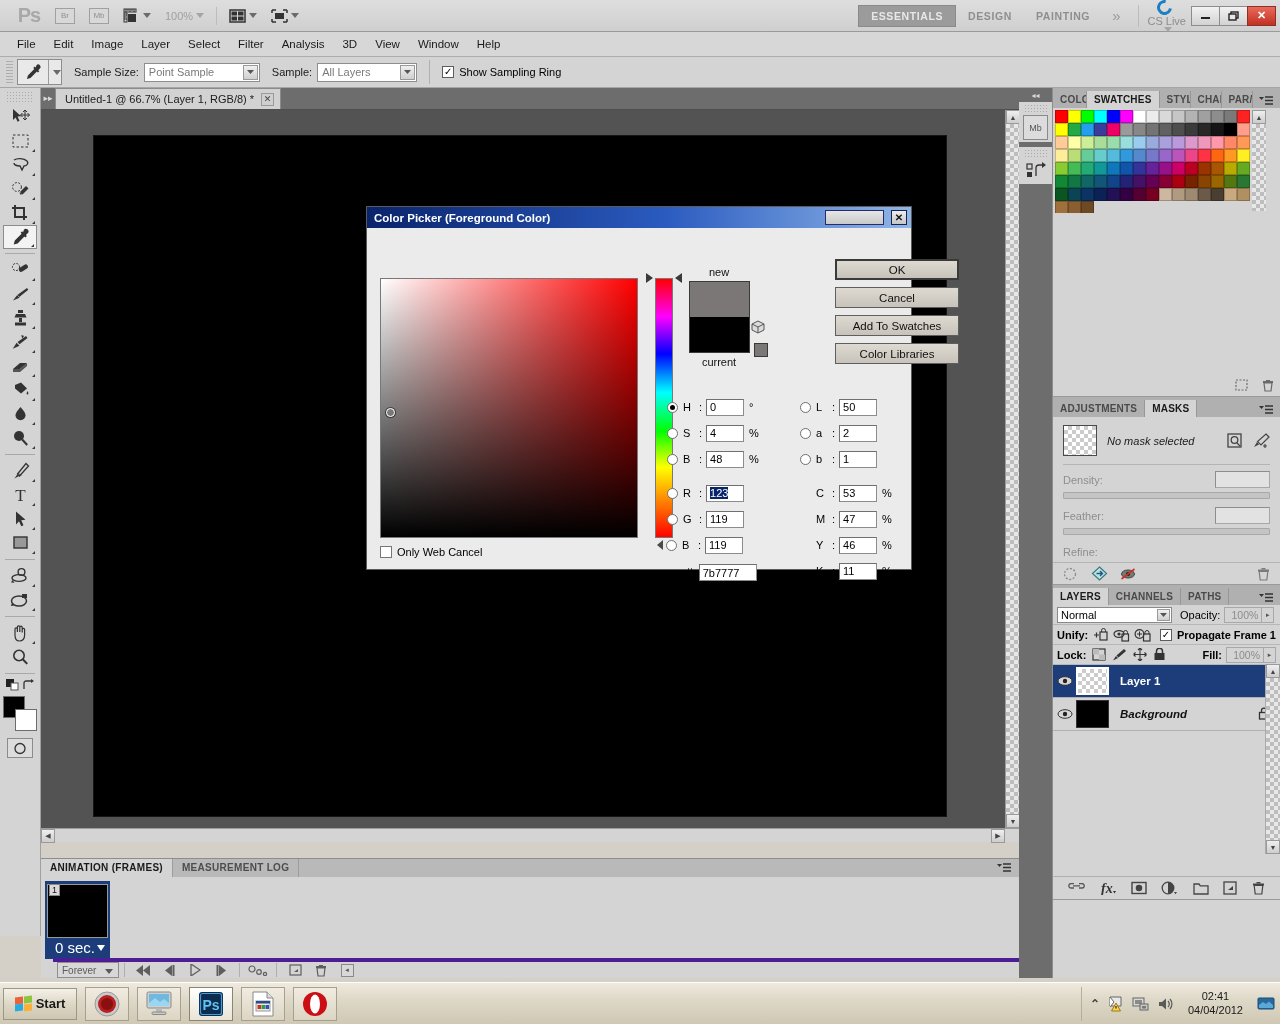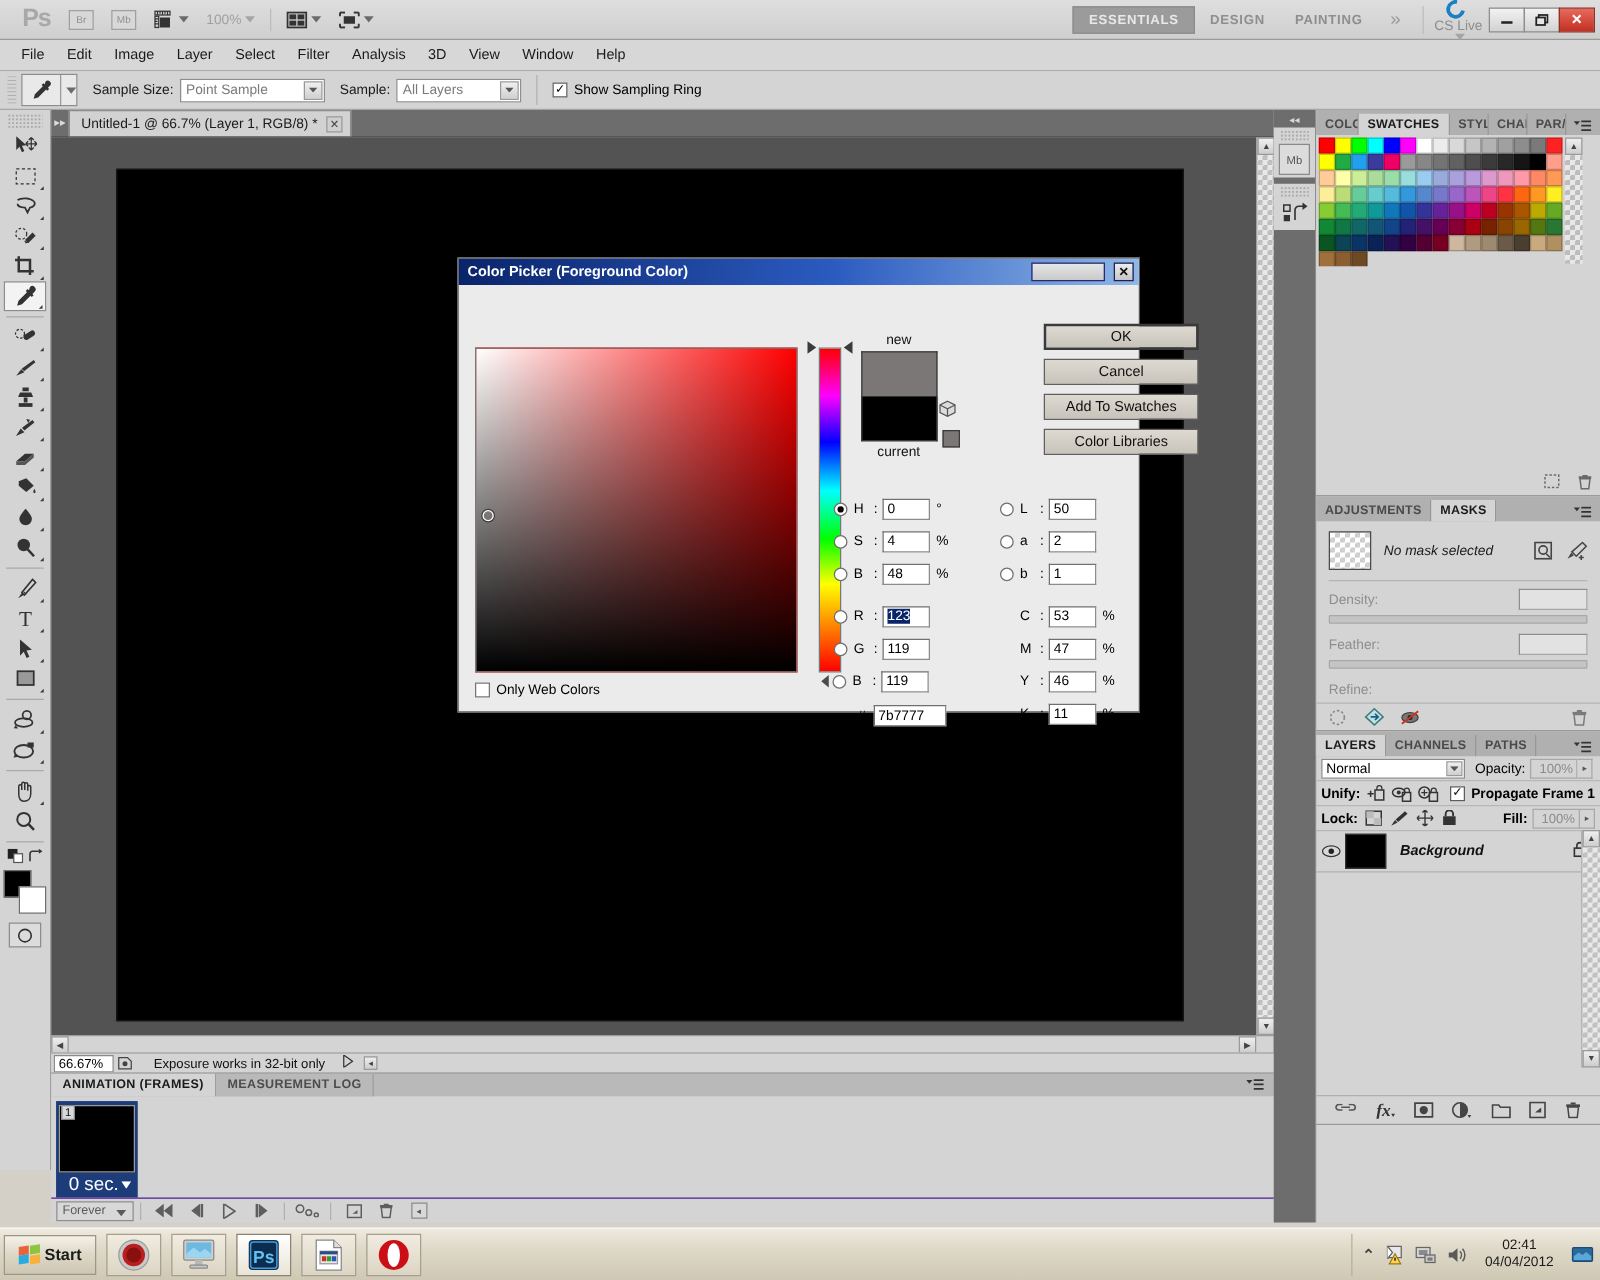--- a/index.html
+++ b/index.html
@@ -197,22 +197,22 @@
   .ptab.active { background:#d4d4d4; color:#1a1a1a; }
   .panel-menu { margin-left:auto; padding:2px 8px; display:flex; align-items:center; }
   .frames { position:absolute; left:4px; top:22px; }
   .frame {
     width:65px; border:2px solid #1d3d7a; background:#1d3d7a; position:relative;
   }
   .frame .thumb { width:61px;height:54px;background:#000;border:1px solid #999; margin:1px auto 0;}
   .frame .num { position:absolute; left:2px; top:1px; background:#d9d9d9; border:1px solid #888;
     font-size:9px; padding:0 2px; color:#111; z-index:2;}
   .frame .dur { color:#fff; font-size:15px; text-align:right; padding:1px 3px 1px 0; display:flex;justify-content:flex-end;align-items:center;}
-  .anim-toolbar { position:absolute; left:0; bottom:0; width:978px; height:20px;
-    background:#d4d4d4; border-top:1px solid #4c1d95; display:flex; align-items:center; padding-left:4px;}
+  .anim-toolbar { position:absolute; left:12px; bottom:0; width:978px; height:20px;
+    background:#d4d4d4; border-top:4px solid #4c1d95; display:flex; align-items:center; padding-left:4px;}
   .loop-sel {
     width:62px;height:16px;border:1px solid #8e8e8e;background:#d8d8d8;
     display:flex;align-items:center;padding-left:4px;font-size:10px;color:#5b5b5b; position:relative;
   }
   .at-btn { width:26px;height:18px;display:flex;align-items:center;justify-content:center;color:#5e5e5e;}
   .at-sep { width:1px;height:14px;background:#b0b0b0;margin:0 5px;}
 
   
   .minidock {
     position:absolute; left:1019px; top:88px; width:33px; height:890px;
@@ -740,36 +740,20 @@
       <div class="sb-btn">▲</div>
       <div class="sb-track-dis" style="height:690px"></div>
       <div class="sb-btn">▼</div>
     </div>
     <div class="hscroll">
       <div class="sb-btn" style="float:left">◀</div>
       <div class="sb-btn" style="float:right;margin-right:14px">▶</div>
     </div>
   </div>
 
-  <div class="statusbar">
-    <div class="zoom-field">66.67%</div>
-    <div class="sb-icon">
-      <svg width="12" height="11" viewBox="0 0 12 11">
-        <path d="M1 1h7l3 3v6H1z" fill="none" stroke="#444"></path>
-        <circle cx="6" cy="6" r="2" fill="#444"></circle>
-      </svg>
-    </div>
-    <div class="sb-text">Exposure works in 32-bit only</div>
-    <div style="margin-left:14px">
-      <svg width="9" height="10" viewBox="0 0 9 10">
-          <path d="M1 0l7 5-7 5z" fill="none" stroke="#333"></path>
-        </svg>
-    </div>
-    <div class="sb-btn" style="margin-left:8px;width:11px;height:11px">◂</div>
-  </div>
 
   <div class="animpanel">
     <div class="panel-tabs">
       <div class="ptab active">ANIMATION (FRAMES)</div>
       <div class="ptab">MEASUREMENT LOG</div>
       <div class="panel-menu">
         <svg width="14" height="10" viewBox="0 0 14 10">
           <path d="M0 1h5L2.5 4z" fill="#333"></path>
             <path d="M6 1h8M6 4.5h8M6 8h8" stroke="#333" stroke-width="1.4"></path>
         </svg>
@@ -1143,20 +1127,30 @@
         </svg>
         <svg width="13" height="13" viewBox="0 0 13 13" style="margin-left:6px">
           <rect x="1.5" y="5" width="10" height="7" fill="#333"></rect>
           <path d="M3.5 5V3.3a3 3 0 016 0V5" fill="none" stroke="#333" stroke-width="1.5"></path>
         </svg>
         <span style="margin-left:auto;font-size:11px;font-weight:bold">Fill:</span>
         <div class="op-field" style="margin-left:4px">100%</div>
         <div class="op-arrow">▸</div>
       </div>
 
+      <div class="lyr-item sel">
+        <div class="eye">
+          <svg width="16" height="12" viewBox="0 0 16 12">
+            <ellipse cx="8" cy="6" rx="7" ry="4.3" fill="#d8d8d8" stroke="#333"></ellipse>
+            <circle cx="8" cy="6" r="2.2" fill="#222"></circle>
+          </svg>
+        </div>
+        <div class="lyr-thumb checker"></div>
+        <div class="lyr-name">Layer 1</div>
+      </div>
       <div class="lyr-item">
         <div class="eye">
           <svg width="16" height="12" viewBox="0 0 16 12">
             <ellipse cx="8" cy="6" r="4" rx="7" ry="4.3" fill="#d8d8d8" stroke="#333"></ellipse>
             <circle cx="8" cy="6" r="2.2" fill="#222"></circle>
           </svg>
         </div>
         <div class="lyr-thumb" style="background:#000"></div>
         <div class="lyr-name bg">Background</div>
         <div class="lyr-lock">
@@ -1216,21 +1210,21 @@
 
       <div class="sv-box" id="sv-box">
         <div class="sv-marker" id="sv-marker" style="left: calc(4% - 5px); top: calc(52% - 5px);"></div>
       </div>
       <div class="hue-strip"></div>
       <div class="hue-ptr-l" id="hue-ptr-l" style="top: 45px;"></div>
       <div class="hue-ptr-r" id="hue-ptr-r" style="top: 45px;"></div>
 
       <div class="webchk">
         <span class="chk" style="border-color:#777"></span>
-        <span>Only Web Colors</span>
+        <span>Only Web Cancel</span>
       </div>
 
       <div class="prev-wrap">
         <div class="prev-lbl">new</div>
         <div class="prev-new" id="prev-new" style="background: rgb(123, 119, 119);"></div>
         <div class="prev-cur" id="prev-cur" style="background: rgb(0, 0, 0);"></div>
         <div class="prev-lbl">current</div>
       </div>
       <div class="prev-side">
         <svg class="alert-cube" viewBox="0 0 14 14">

